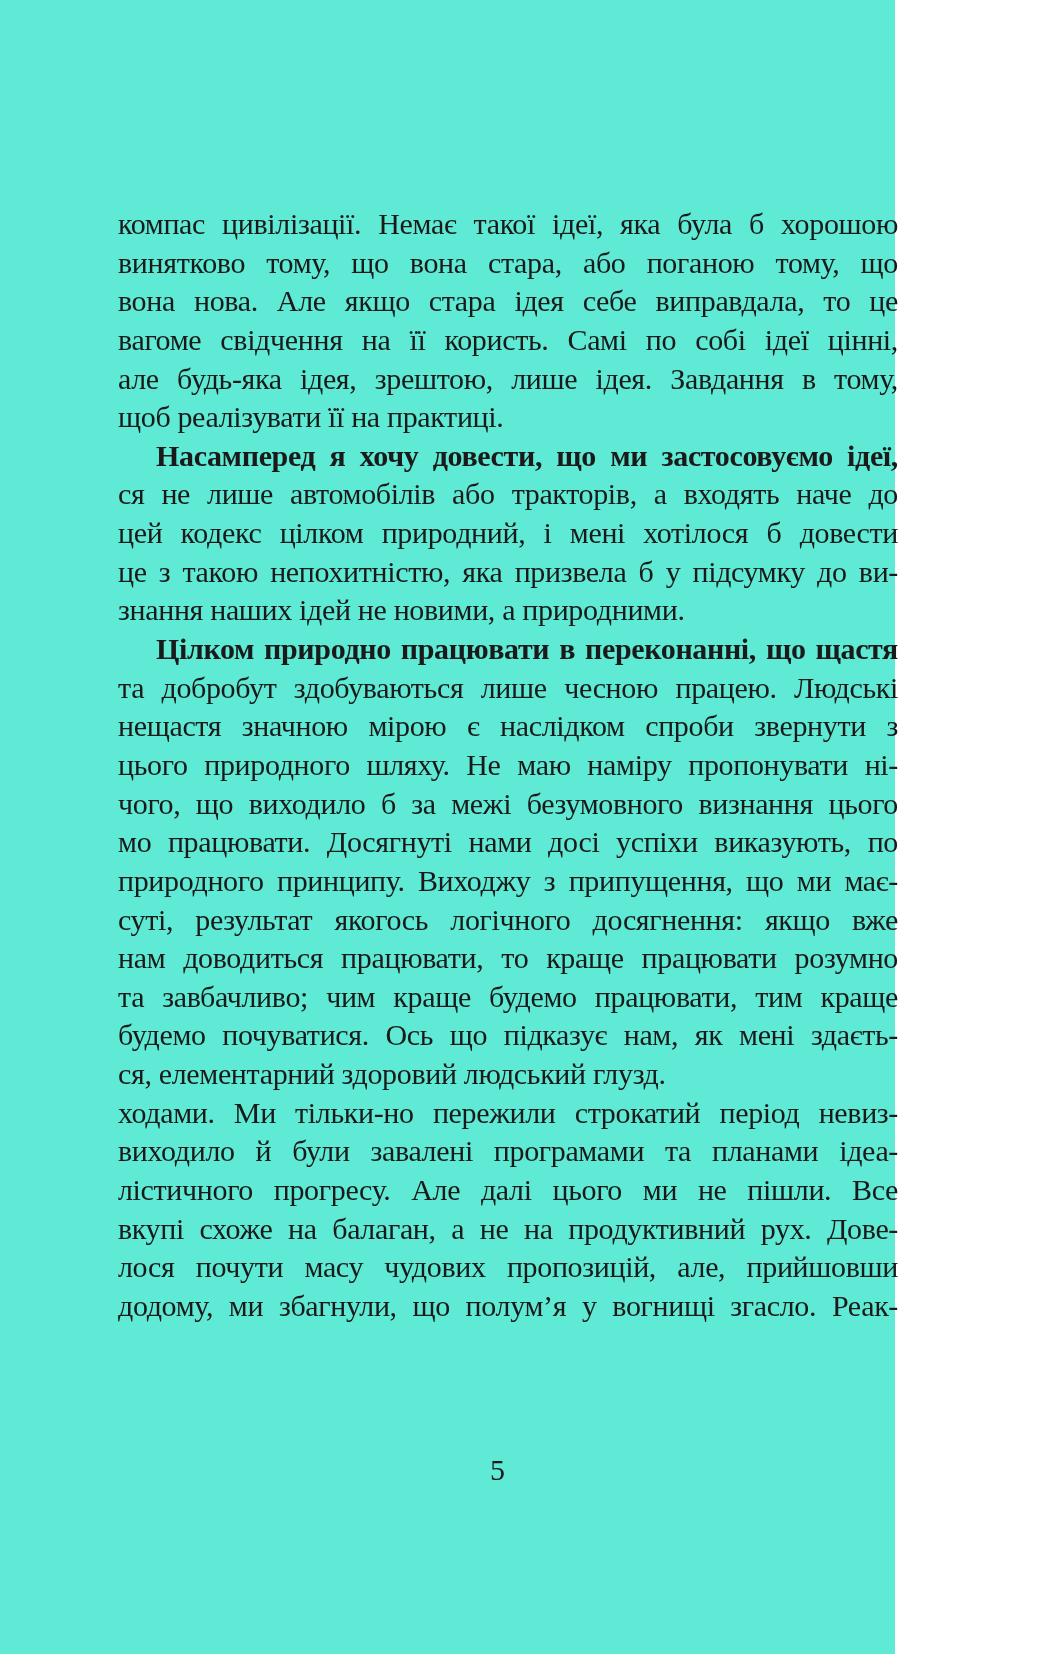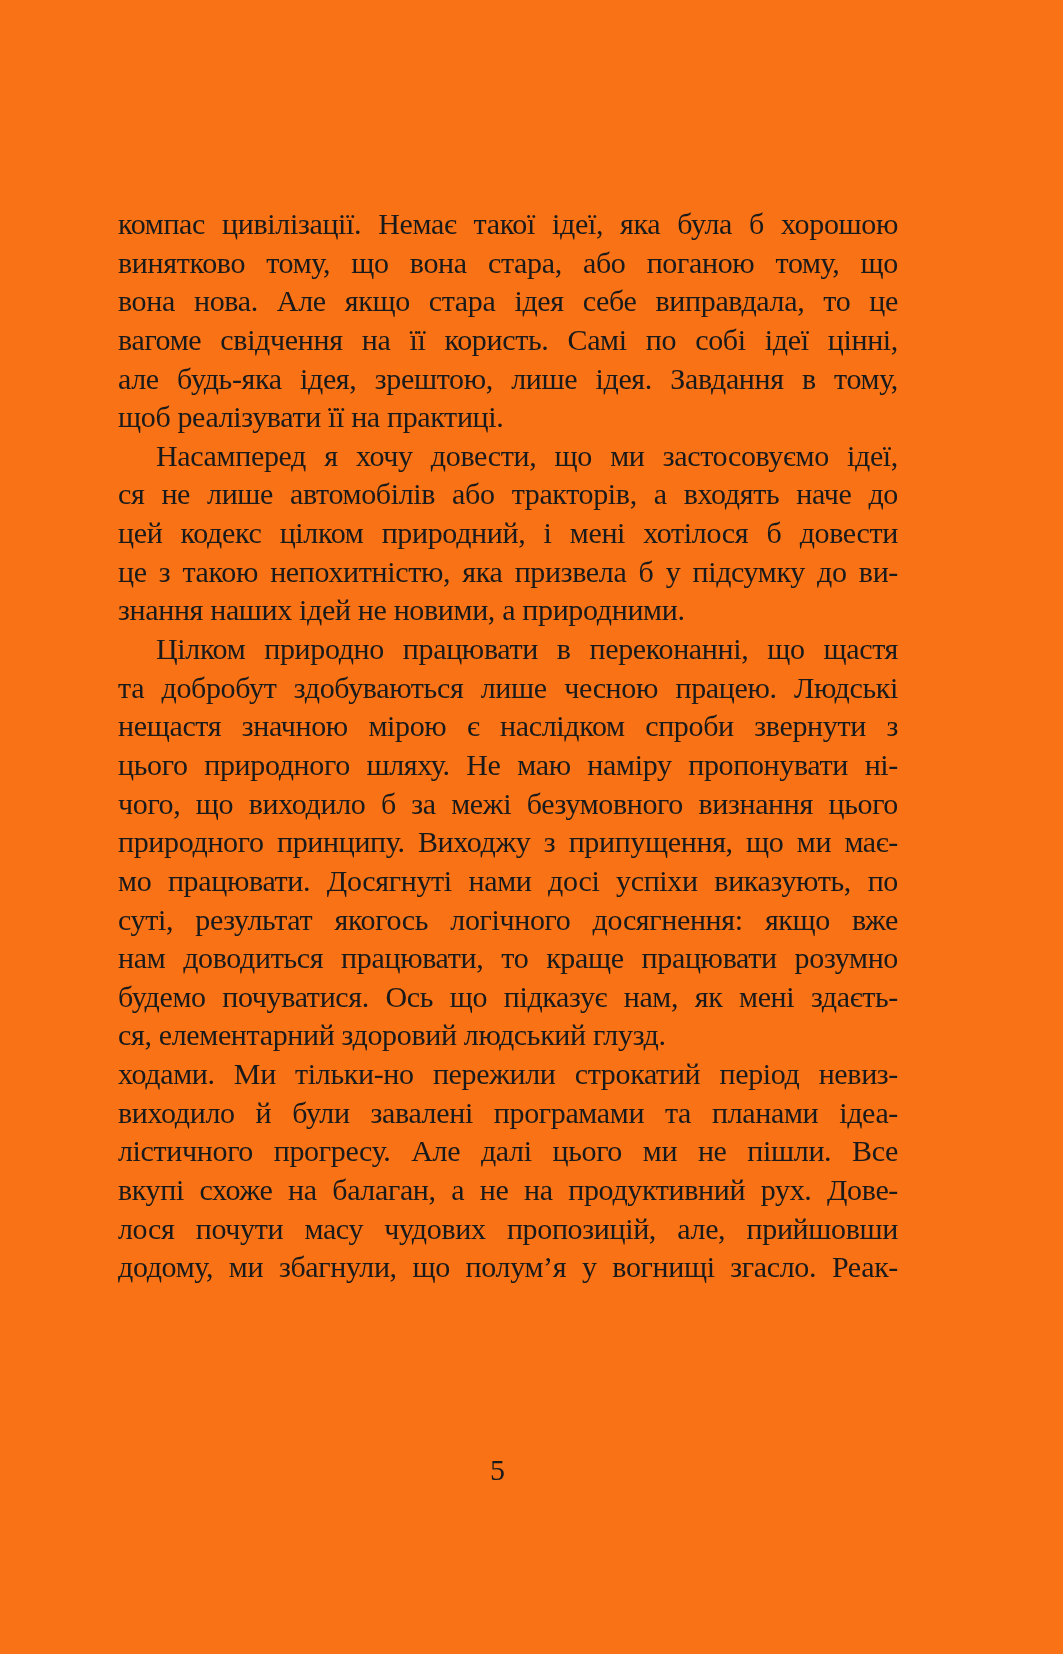--- a/index.html
+++ b/index.html
@@ -12,23 +12,23 @@
       height: 1654px;
       position: relative;
       overflow: hidden;
       font-family: "Liberation Serif", "DejaVu Serif", serif;
       color: #1a1a1a;
     }
     .page {
       position: absolute;
       left: 0;
       top: 0;
-      width: 1063px;
+      width: 895px;
       height: 1654px;
-      background: #f97316;
+      background: #5eead4;
     }
     .text-block {
       position: absolute;
       left: 118px;
       top: 205px;
       width: 780px;
     }
     .line {
       display: block;
       height: 38.65px;
@@ -37,20 +37,21 @@
       white-space: nowrap;
       text-align: justify;
       text-align-last: justify;
       letter-spacing: -0.35px;
     }
     .line.last {
       text-align-last: left;
     }
     .line.indent {
       padding-left: 38px;
+      font-weight: bold;
     }
     .page-number {
       position: absolute;
       left: 0;
       width: 1063px;
       top: 1452px;
       text-align: center;
       font-size: 30px;
       line-height: 36px;
       padding-left: 0;
@@ -83,24 +84,25 @@
       <span class="line">це з такою непохитністю, яка призвела б у підсумку до ви-</span>
       <span class="line last">знання наших ідей не новими, а природними.</span>
     </div>
 
     <div>
       <span class="line indent">Цілком природно працювати в переконанні, що щастя</span>
       <span class="line">та добробут здобуваються лише чесною працею. Людські</span>
       <span class="line">нещастя значною мірою є наслідком спроби звернути з</span>
       <span class="line">цього природного шляху. Не маю наміру пропонувати ні-</span>
       <span class="line">чого, що виходило б за межі безумовного визнання цього</span>
+      <span class="line">мо працювати. Досягнуті нами досі успіхи виказують, по</span>
       <span class="line">природного принципу. Виходжу з припущення, що ми має-</span>
-      <span class="line">мо працювати. Досягнуті нами досі успіхи виказують, по</span>
       <span class="line">суті, результат якогось логічного досягнення: якщо вже</span>
       <span class="line">нам доводиться працювати, то краще працювати розумно</span>
+      <span class="line">та завбачливо; чим краще будемо працювати, тим краще</span>
       <span class="line">будемо почуватися. Ось що підказує нам, як мені здаєть-</span>
       <span class="line last">ся, елементарний здоровий людський глузд.</span>
     </div>
 
     <div>
       <span class="line">ходами. Ми тільки-но пережили строкатий період невиз-</span>
       <span class="line">виходило й були завалені програмами та планами ідеа-</span>
       <span class="line">лістичного прогресу. Але далі цього ми не пішли. Все</span>
       <span class="line">вкупі схоже на балаган, а не на продуктивний рух. Дове-</span>
       <span class="line">лося почути масу чудових пропозицій, але, прийшовши</span>

